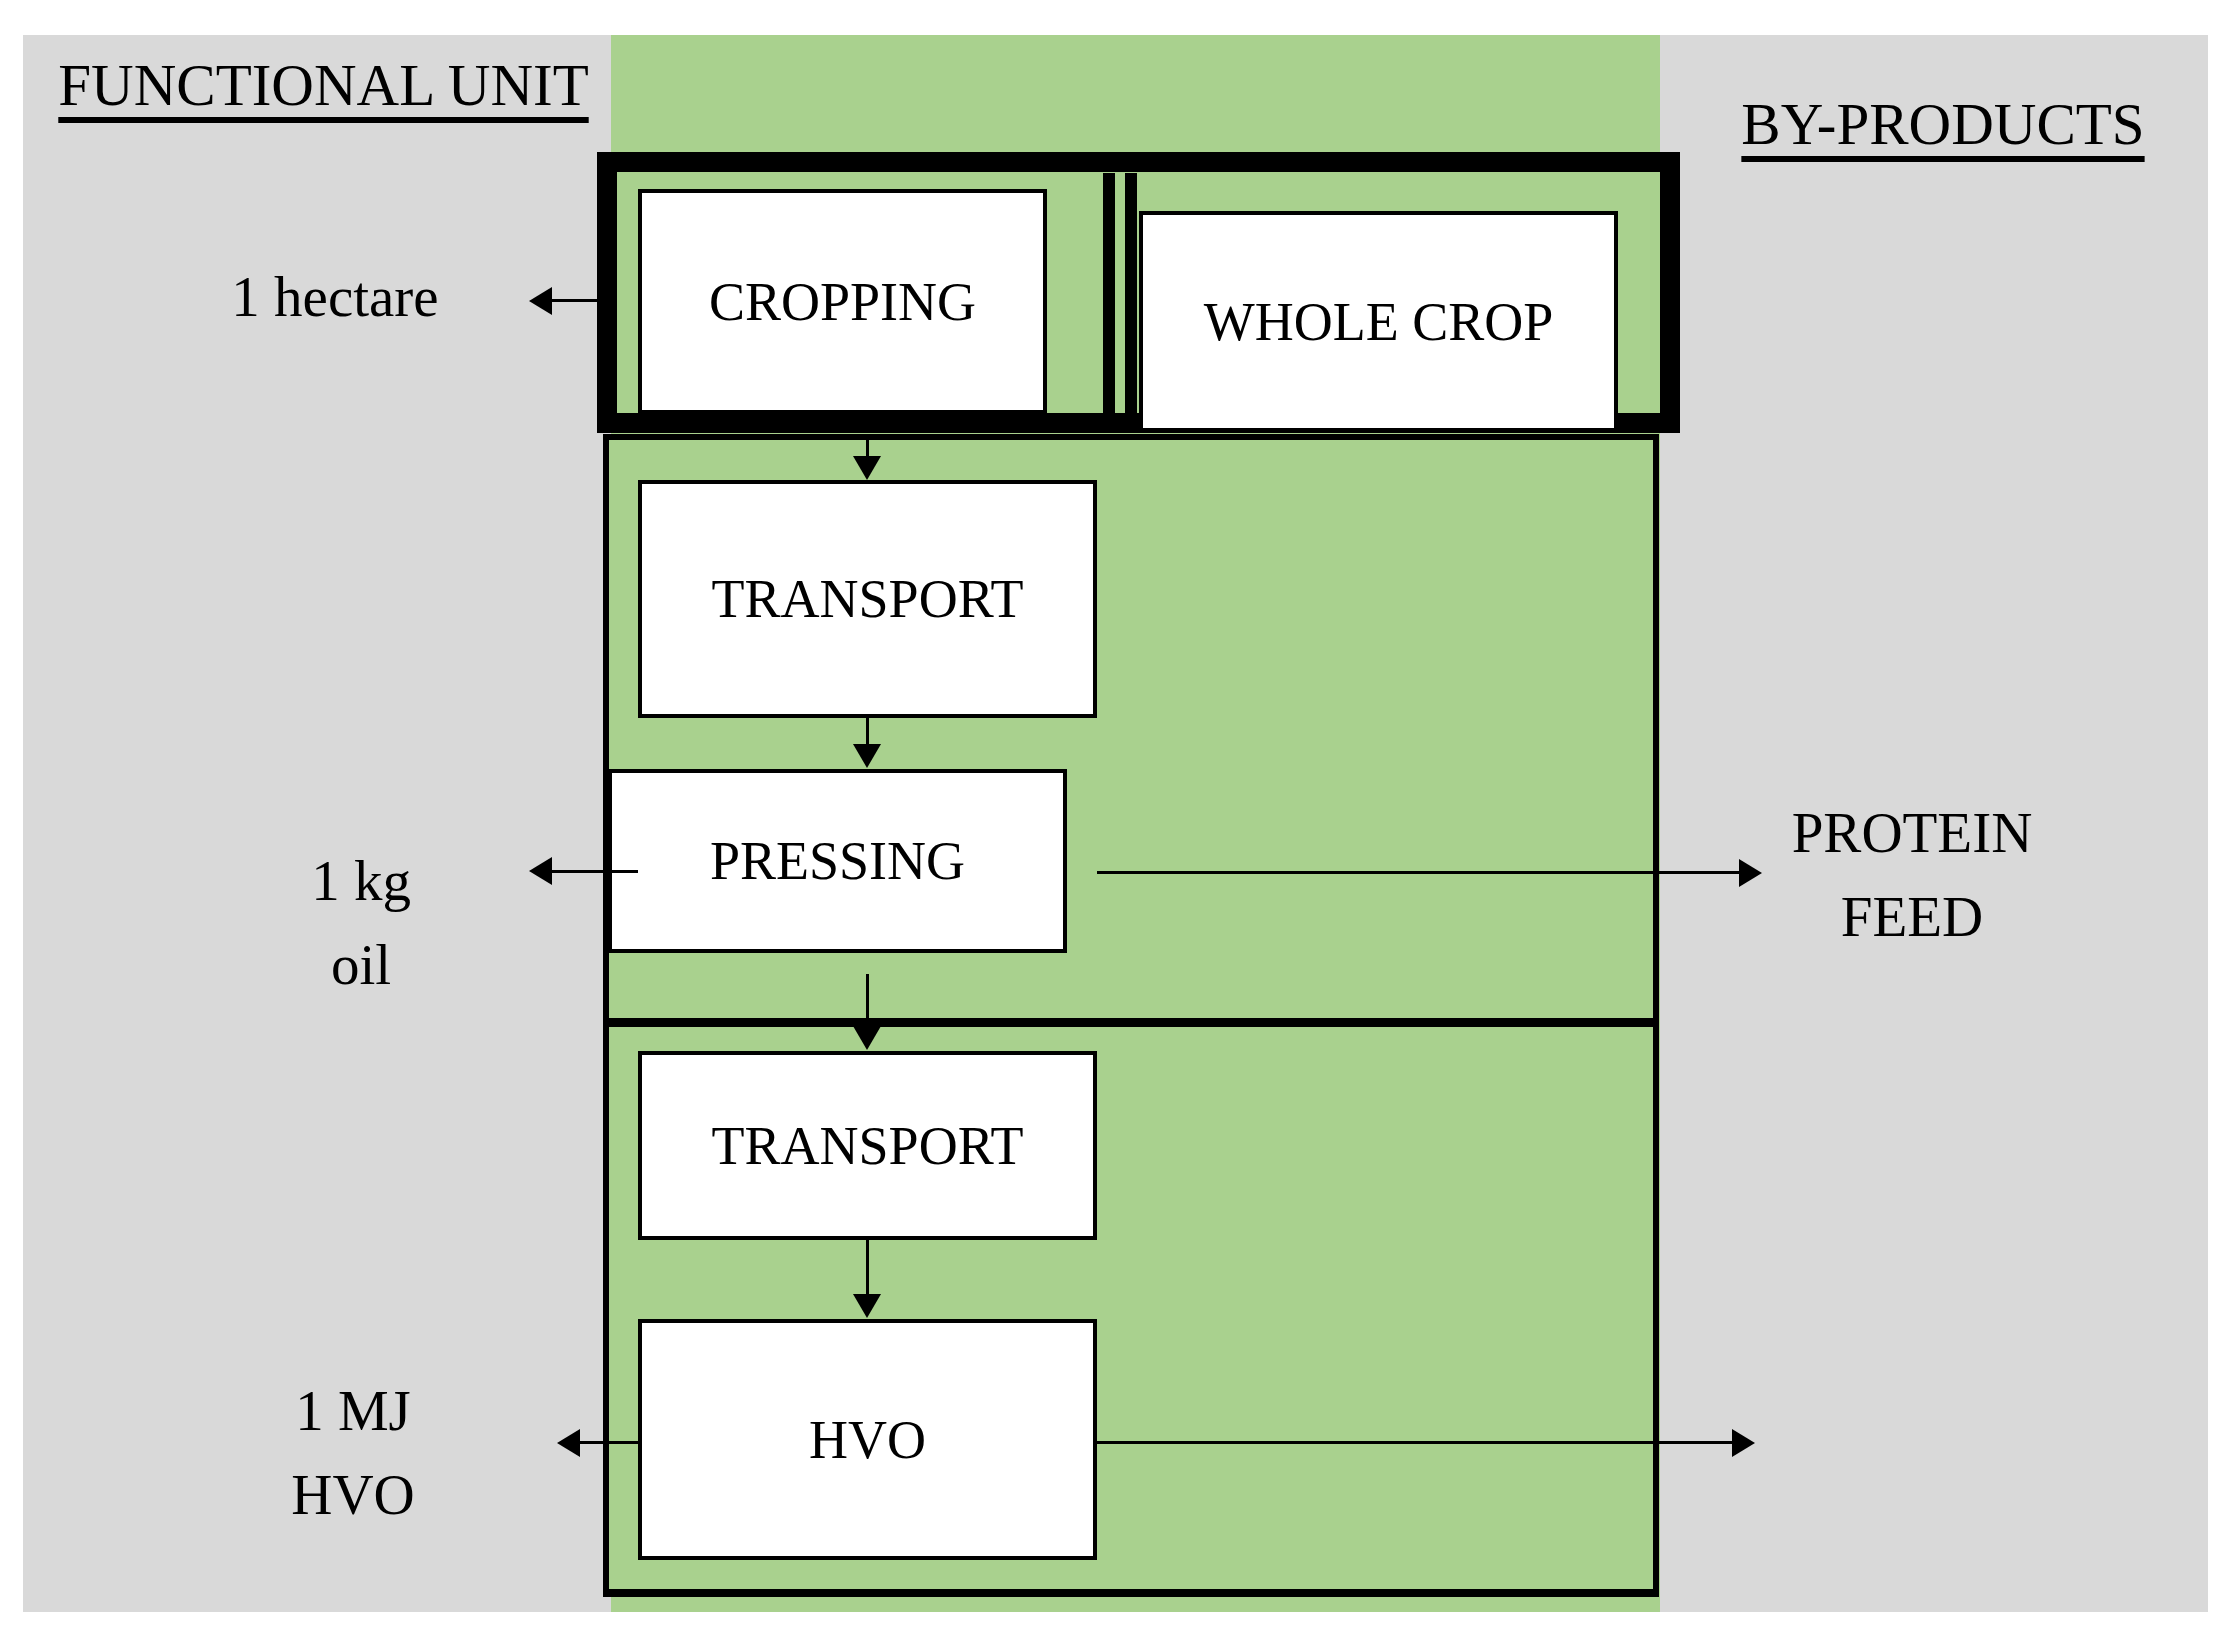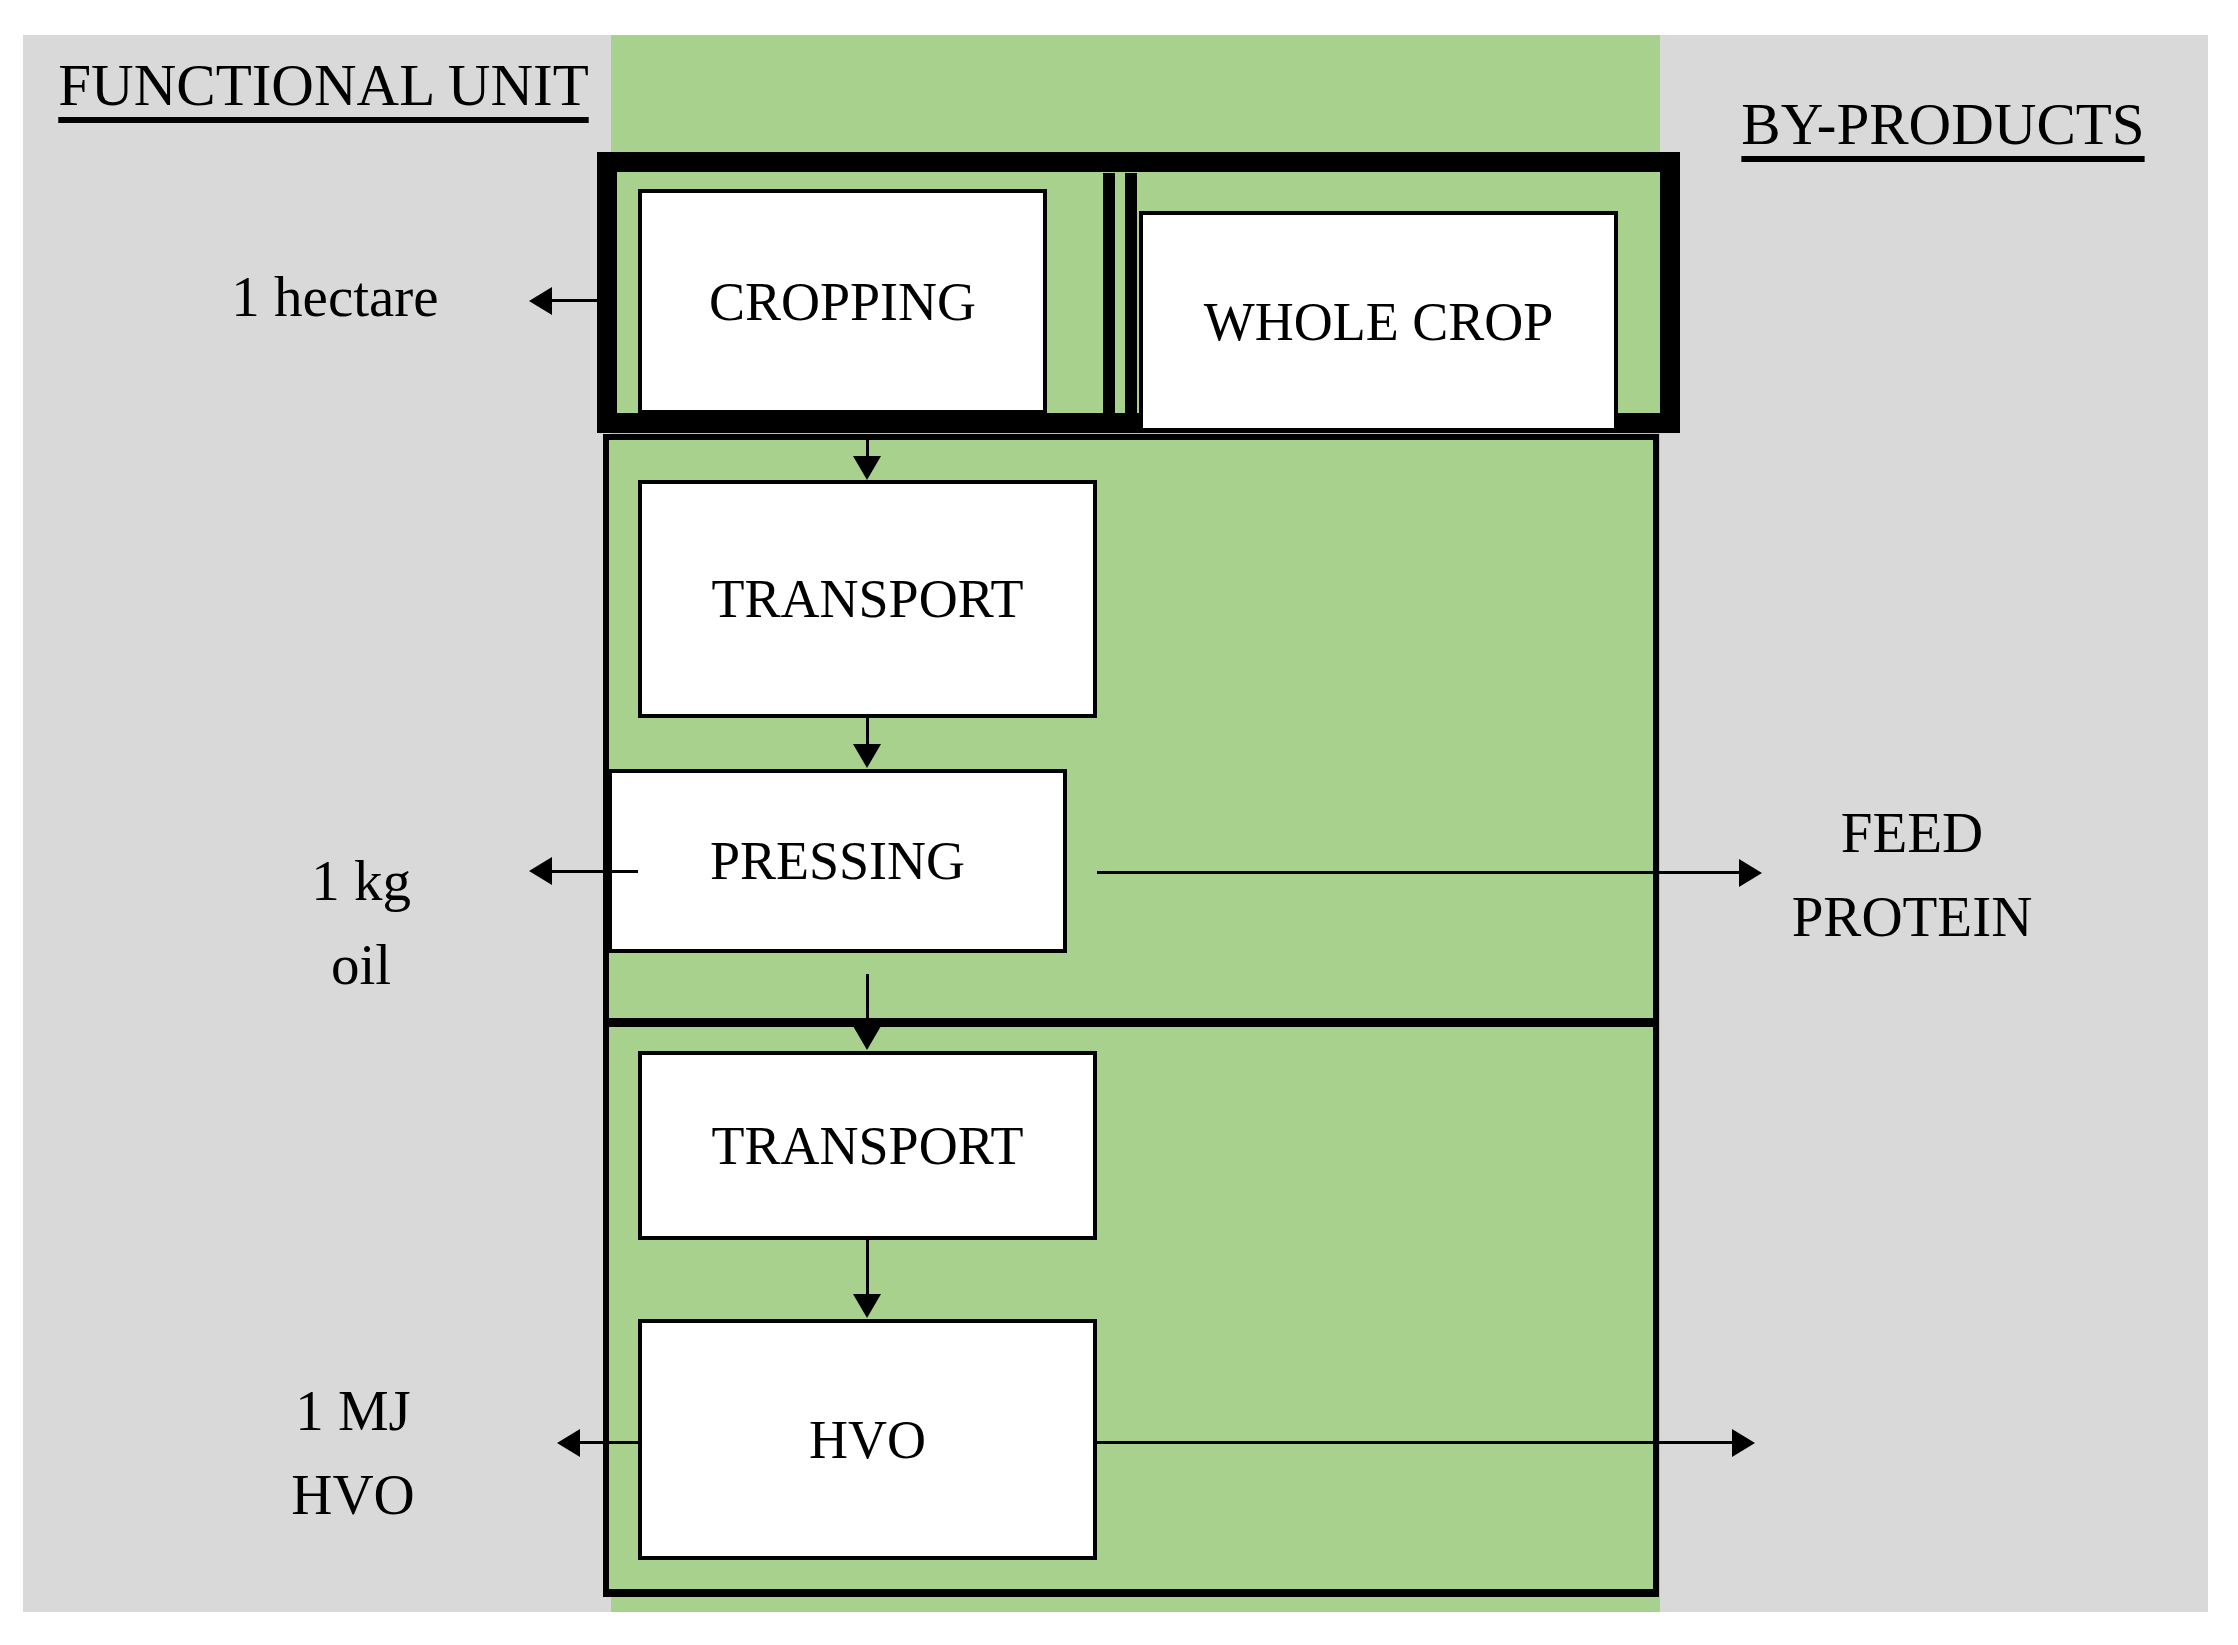--- a/index.html
+++ b/index.html
@@ -134,18 +134,18 @@
 <div class="abs side-label" id="lbl-kg">
   <div>1 kg</div>
   <div>oil</div>
 </div>
 <div class="abs side-label" id="lbl-mj">
   <div>1 MJ</div>
   <div>HVO</div>
 </div>
 
 <div class="abs side-label" id="lbl-protein">
+  <div>PROTEIN</div>
   <div>FEED</div>
-  <div>PROTEIN</div>
 </div>
 <div class="abs side-label" id="lbl-energy">
 </div>
 
 
 </body></html>

